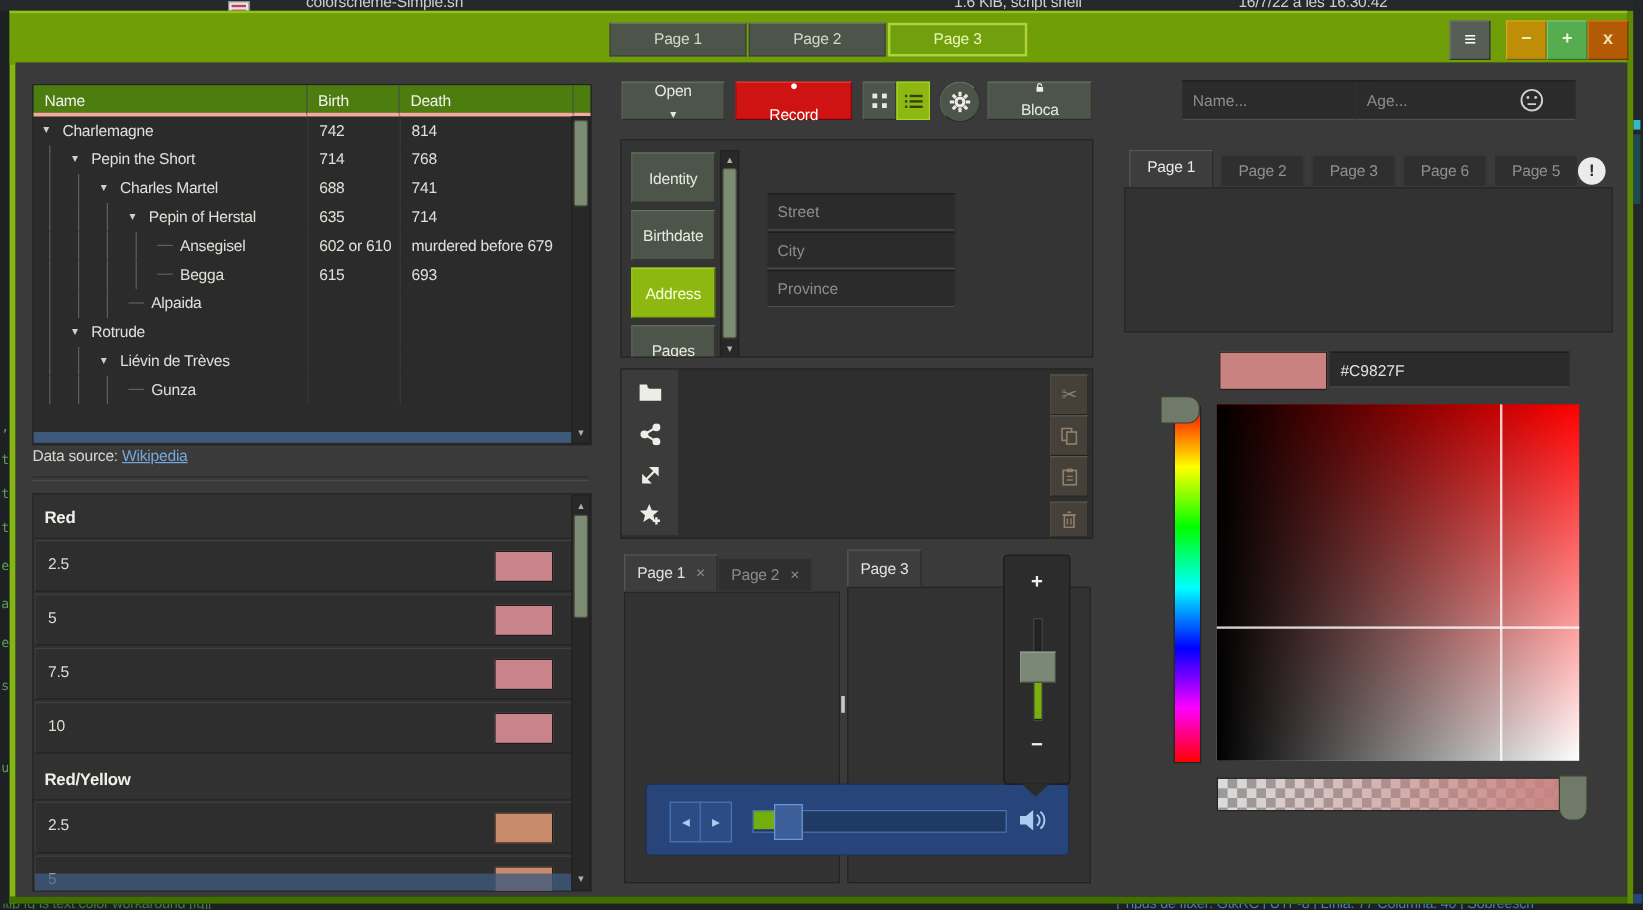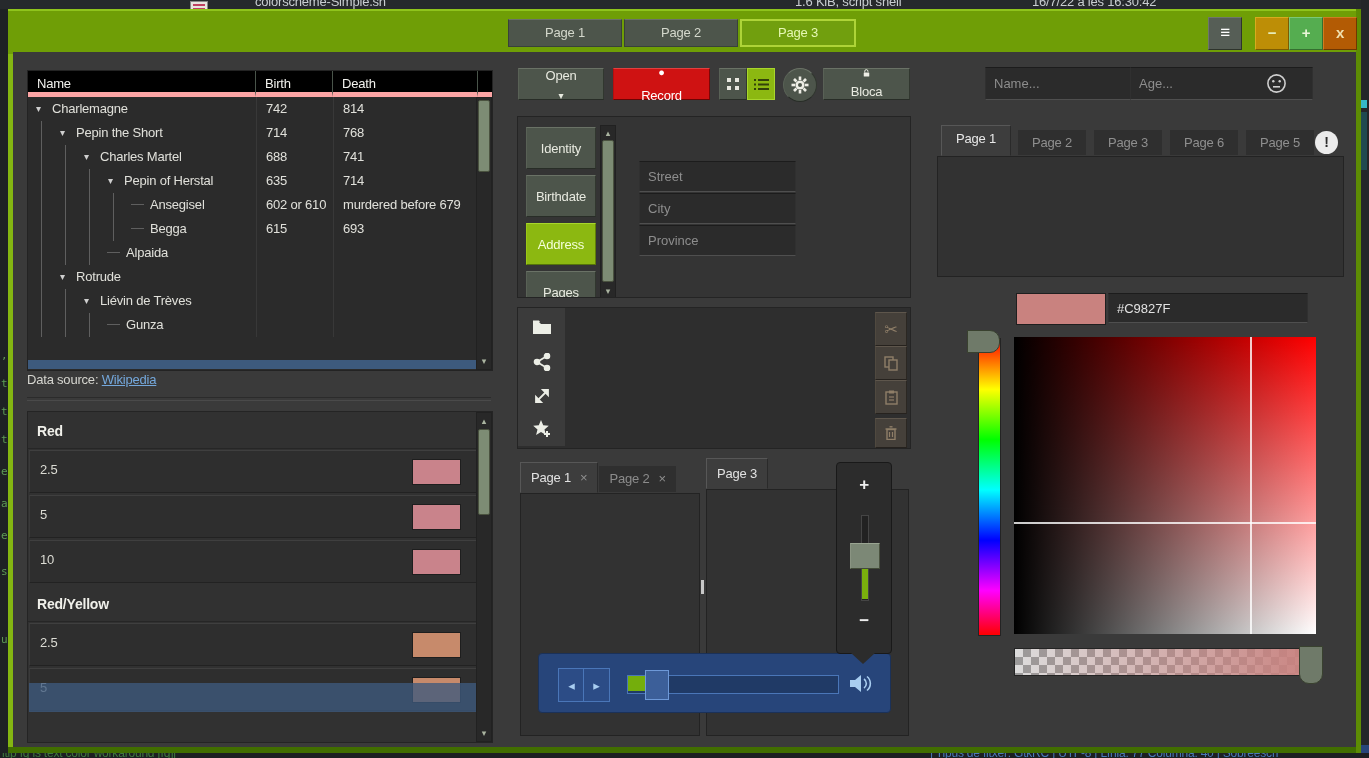--- a/index.html
+++ b/index.html
@@ -35,21 +35,21 @@
   .sunken{background:#2b2b2b;border:1px solid;border-color:#1c1c1c #303030 #4f4f4f #303030;color:#e2e2e2;}
   input.sunken{outline:none;font-family:inherit;font-size:13px;padding:0 8px;}
   input.sunken::placeholder{color:#8d8d8d;opacity:1;}
   .frame{border:1px solid #242424;background:#343434;}
   .sbtrack{background:#282828;border:1px solid #212121;}
   .sbthumb{position:absolute;left:1px;right:1px;background:#7d8c74;border:1px solid #4a523f;border-radius:2px;}
   .sbarrow{position:absolute;left:0;right:0;text-align:center;font-size:9px;color:#aab4a0;}
   
   .tree{left:27px;top:70px;width:464px;height:299px;background:#2b2b2b;border:1px solid #232323;}
   .thead{display:flex;height:26px;}
-  .thcell{background:#000000;border-right:1px solid #49544a;border-bottom:5px solid #fca5a5;
+  .thcell{background:#4d7c0f;border-right:1px solid #49544a;border-bottom:3px solid #fca5a5;
     color:#f2f2ee;line-height:25px;padding-left:9px;box-sizing:border-box;}
   .trow{display:flex;height:24px;line-height:24px;color:#e0e0da;}
   .tc{box-sizing:border-box;overflow:hidden;white-space:nowrap;}
   .tc-name{width:228px;display:flex;align-items:center;padding-left:6px;}
   .tc-birth{width:77px;padding-left:9px;border-left:1px solid #383838;}
   .tc-death{width:144px;padding-left:9px;border-left:1px solid #383838;}
   .guide{display:inline-block;width:16px;height:24px;border-left:1px solid #5f5f5f;margin-left:7px;}
   .exp{display:inline-block;width:16px;color:#cfcfcf;font-size:10px;margin-left:2px;}
   .hline{display:inline-block;width:13px;height:1px;border-top:1px solid #5f5f5f;margin:0 6px 0 1px;}
   .tree-selband{left:28px;top:360px;width:448px;height:9px;background:#3d5a7d;}
@@ -282,20 +282,24 @@
 
   <div class="abs clist">
     <div id="list-box" style="position:absolute;left:0;top:0;width:450px;">
         <div class="lsec">Red</div>
         <div class="lrow">
           <span class="lval">2.5</span>
           <span class="lsw" style="background: rgb(201, 131, 139);"></span>
         </div>
         <div class="lrow">
           <span class="lval">5</span>
+          <span class="lsw" style="background: rgb(201, 131, 139);"></span>
+        </div>
+        <div class="lrow">
+          <span class="lval">7.5</span>
           <span class="lsw" style="background: rgb(201, 131, 139);"></span>
         </div>
         <div class="lrow">
           <span class="lval">10</span>
           <span class="lsw" style="background: rgb(201, 131, 139);"></span>
         </div>
         <div class="lsec">Red/Yellow</div>
         <div class="lrow">
           <span class="lval">2.5</span>
           <span class="lsw" style="background: rgb(199, 138, 107);"></span>

